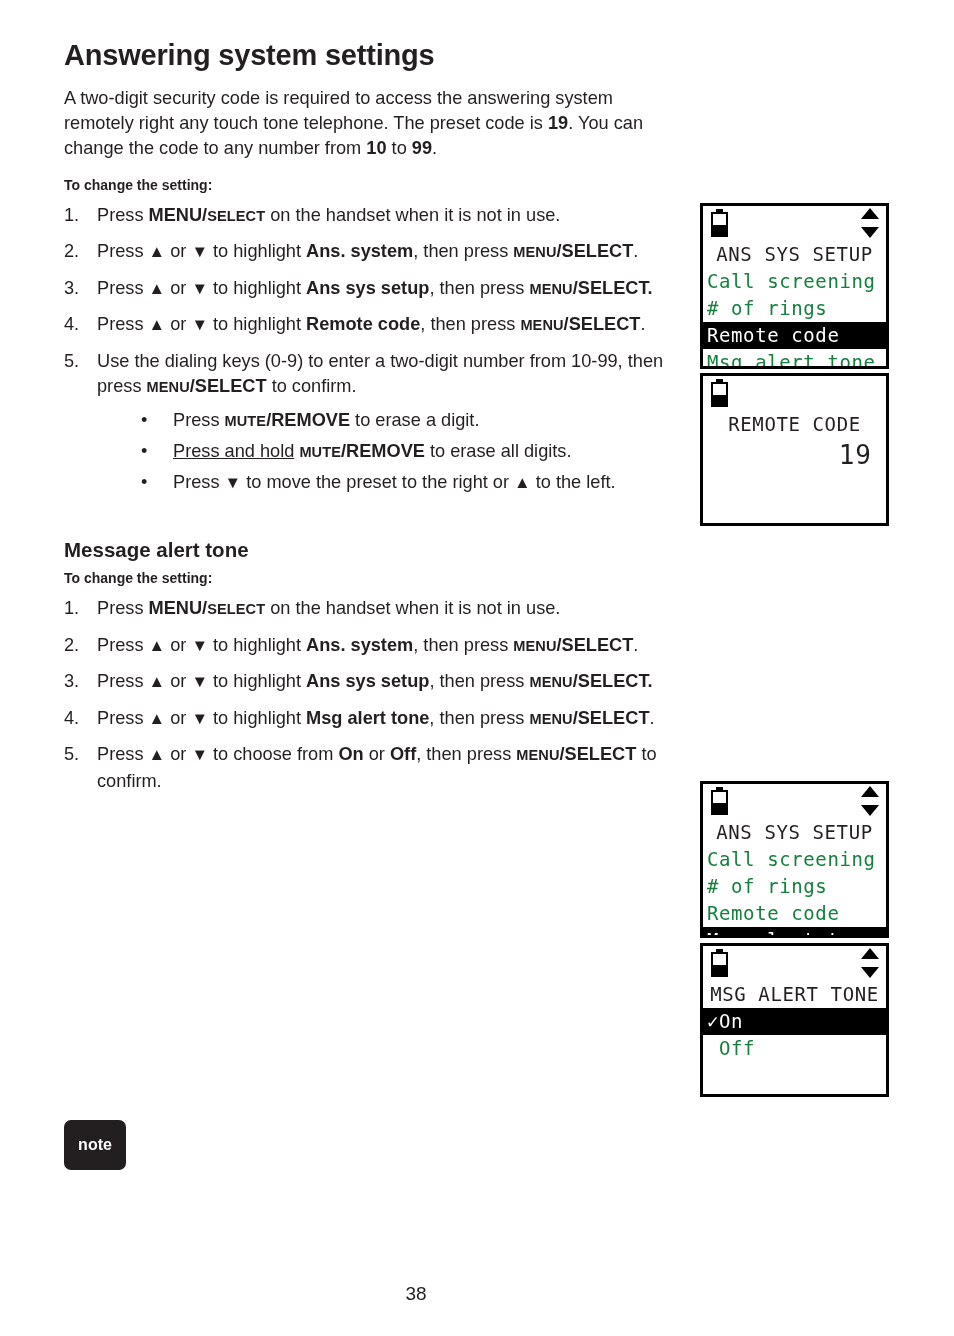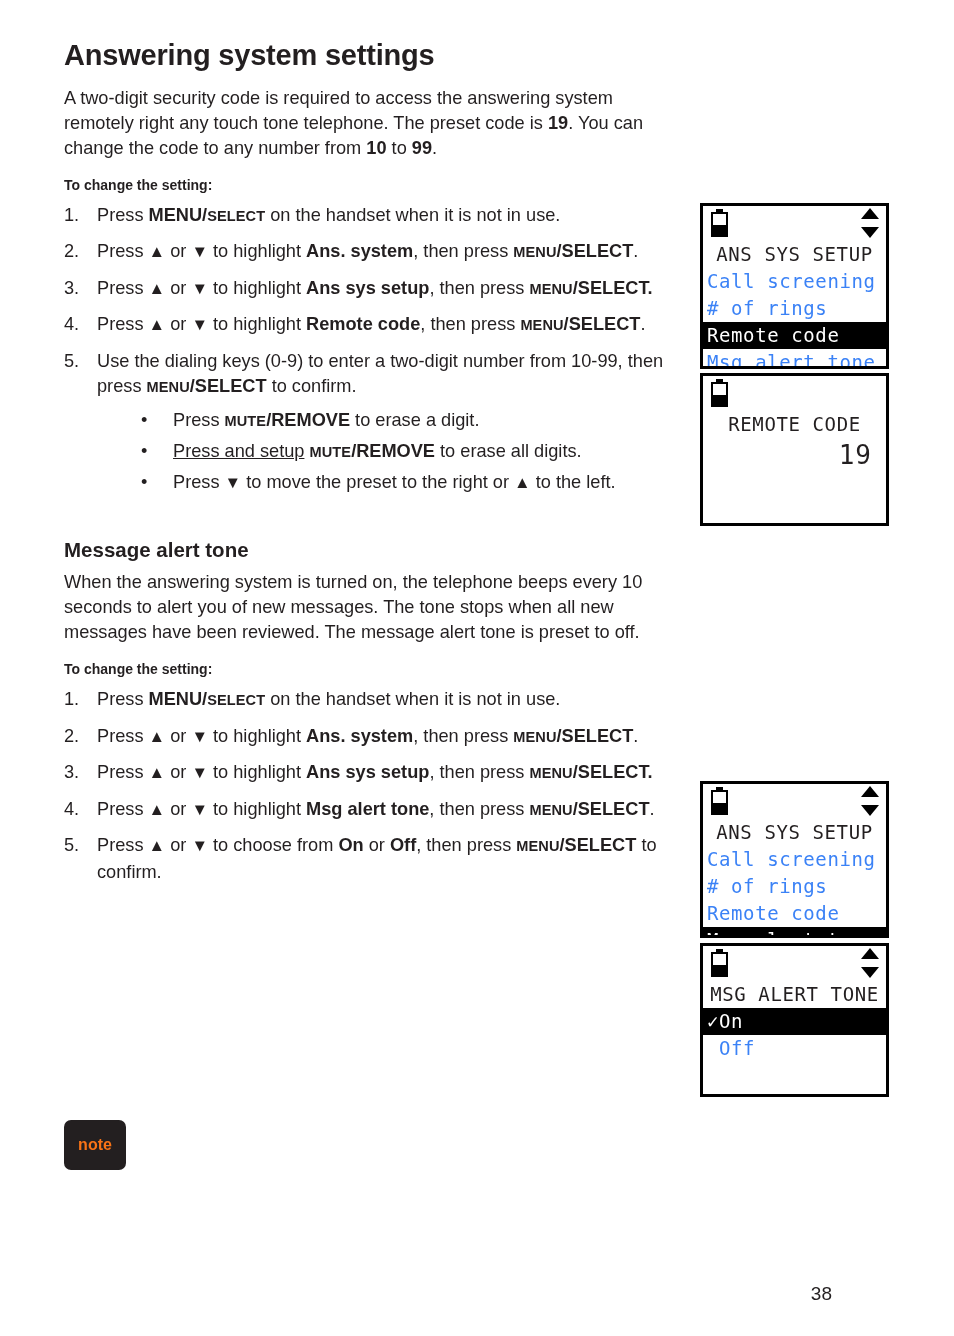--- a/index.html
+++ b/index.html
@@ -117,40 +117,40 @@
     width: 790px;
   }
   .note-badge {
     position: absolute;
     left: 0;
     top: 0;
     width: 62px;
     height: 50px;
     background: #231f20;
     border-radius: 7px;
-    color: #f97316;
+    color: #ffffff;
     font-size: 16px;
     font-weight: bold;
     display: flex;
     align-items: center;
     justify-content: center;
   }
   .note-text {
     margin-left: 82px;
     font-size: 18px;
     line-height: 25px;
   }
 
   
   .page-number {
     position: absolute;
     left: 0;
     right: 0;
     top: 1283px;
-    text-align: right;
+    text-align: center;
     font-size: 19px;
   }
 
   
   .lcd {
     position: absolute;
     background: #ffffff;
     border: 3px solid #000000;
     box-sizing: border-box;
     overflow: hidden;
@@ -222,21 +222,21 @@
   }
 
   
   .lcdrow {
     font-family: "DejaVu Sans Mono", monospace;
     font-size: 19px;
     line-height: 27px;
     height: 27px;
     white-space: pre;
     padding-left: 4px;
-    color: #3b82f6;
+    color: #15803d;
     letter-spacing: 0.6px;
   }
   .lcdrow.hl {
     background: #000;
     color: #fff;
   }
   .lcd-title {
     font-family: "DejaVu Sans Mono", monospace;
     font-size: 19px;
     line-height: 28px;
@@ -288,32 +288,31 @@
         <span class="num">4.</span><span>Press  </span><span class="arrow">▲</span><span> or </span><span class="arrow">▼</span><span> to highlight </span><b>Remote code</b><span>, then press </span><span class="sc">MENU</span><span class="bigcap">/SELECT</span><span>.</span>
       </li>
       <li>
         <span class="num">5.</span><span>Use the dialing keys (0-9) to enter a two-digit number from 10-99, then press </span><span class="sc">MENU</span><span class="bigcap">/SELECT</span><span> to confirm.</span>
 
         <ul class="bullets">
           <li>
             <span class="dot">•</span><span>Press </span><span class="sc">MUTE</span><span class="bigcap">/REMOVE</span><span> to erase a digit.</span>
           </li>
           <li>
-            <span class="dot">•</span><span class="uline">Press and setup</span><span> </span><span class="sc">MUTE</span><span class="bigcap">/REMOVE</span><span> to erase all digits.</span>
+            <span class="dot">•</span><span class="uline">Press and hold</span><span> </span><span class="sc">MUTE</span><span class="bigcap">/REMOVE</span><span> to erase all digits.</span>
           </li>
           <li>
             <span class="dot">•</span><span>Press </span><span class="arrow">▼</span><span> to move the preset to the right or </span><span class="arrow">▲</span><span> to the left.</span>
           </li>
         </ul>
       </li>
     </ol>
 
     <h2 class="section-title" style="margin-top:40px;">Message alert tone</h2>
 
-    <p class="body">When the answering system is turned on, the telephone beeps every 10 seconds to alert you of new messages. The tone stops when all new messages have been reviewed. The message alert tone is preset to off.</p>
 
     <h3 class="sub-title">To change the setting:</h3>
 
     <ol class="steps">
       <li>
         <span class="num">1.</span><span>Press </span><span class="bigcap">MENU/</span><span class="sc">SELECT</span><span> on the handset when it is not in use.</span>
       </li>
       <li>
         <span class="num">2.</span><span>Press </span><span class="arrow">▲</span><span> or </span><span class="arrow">▼</span><span> to highlight </span><b>Ans. system</b><span>, then press </span><span class="sc">MENU</span><span class="bigcap">/SELECT</span><span>.</span>
       </li>

